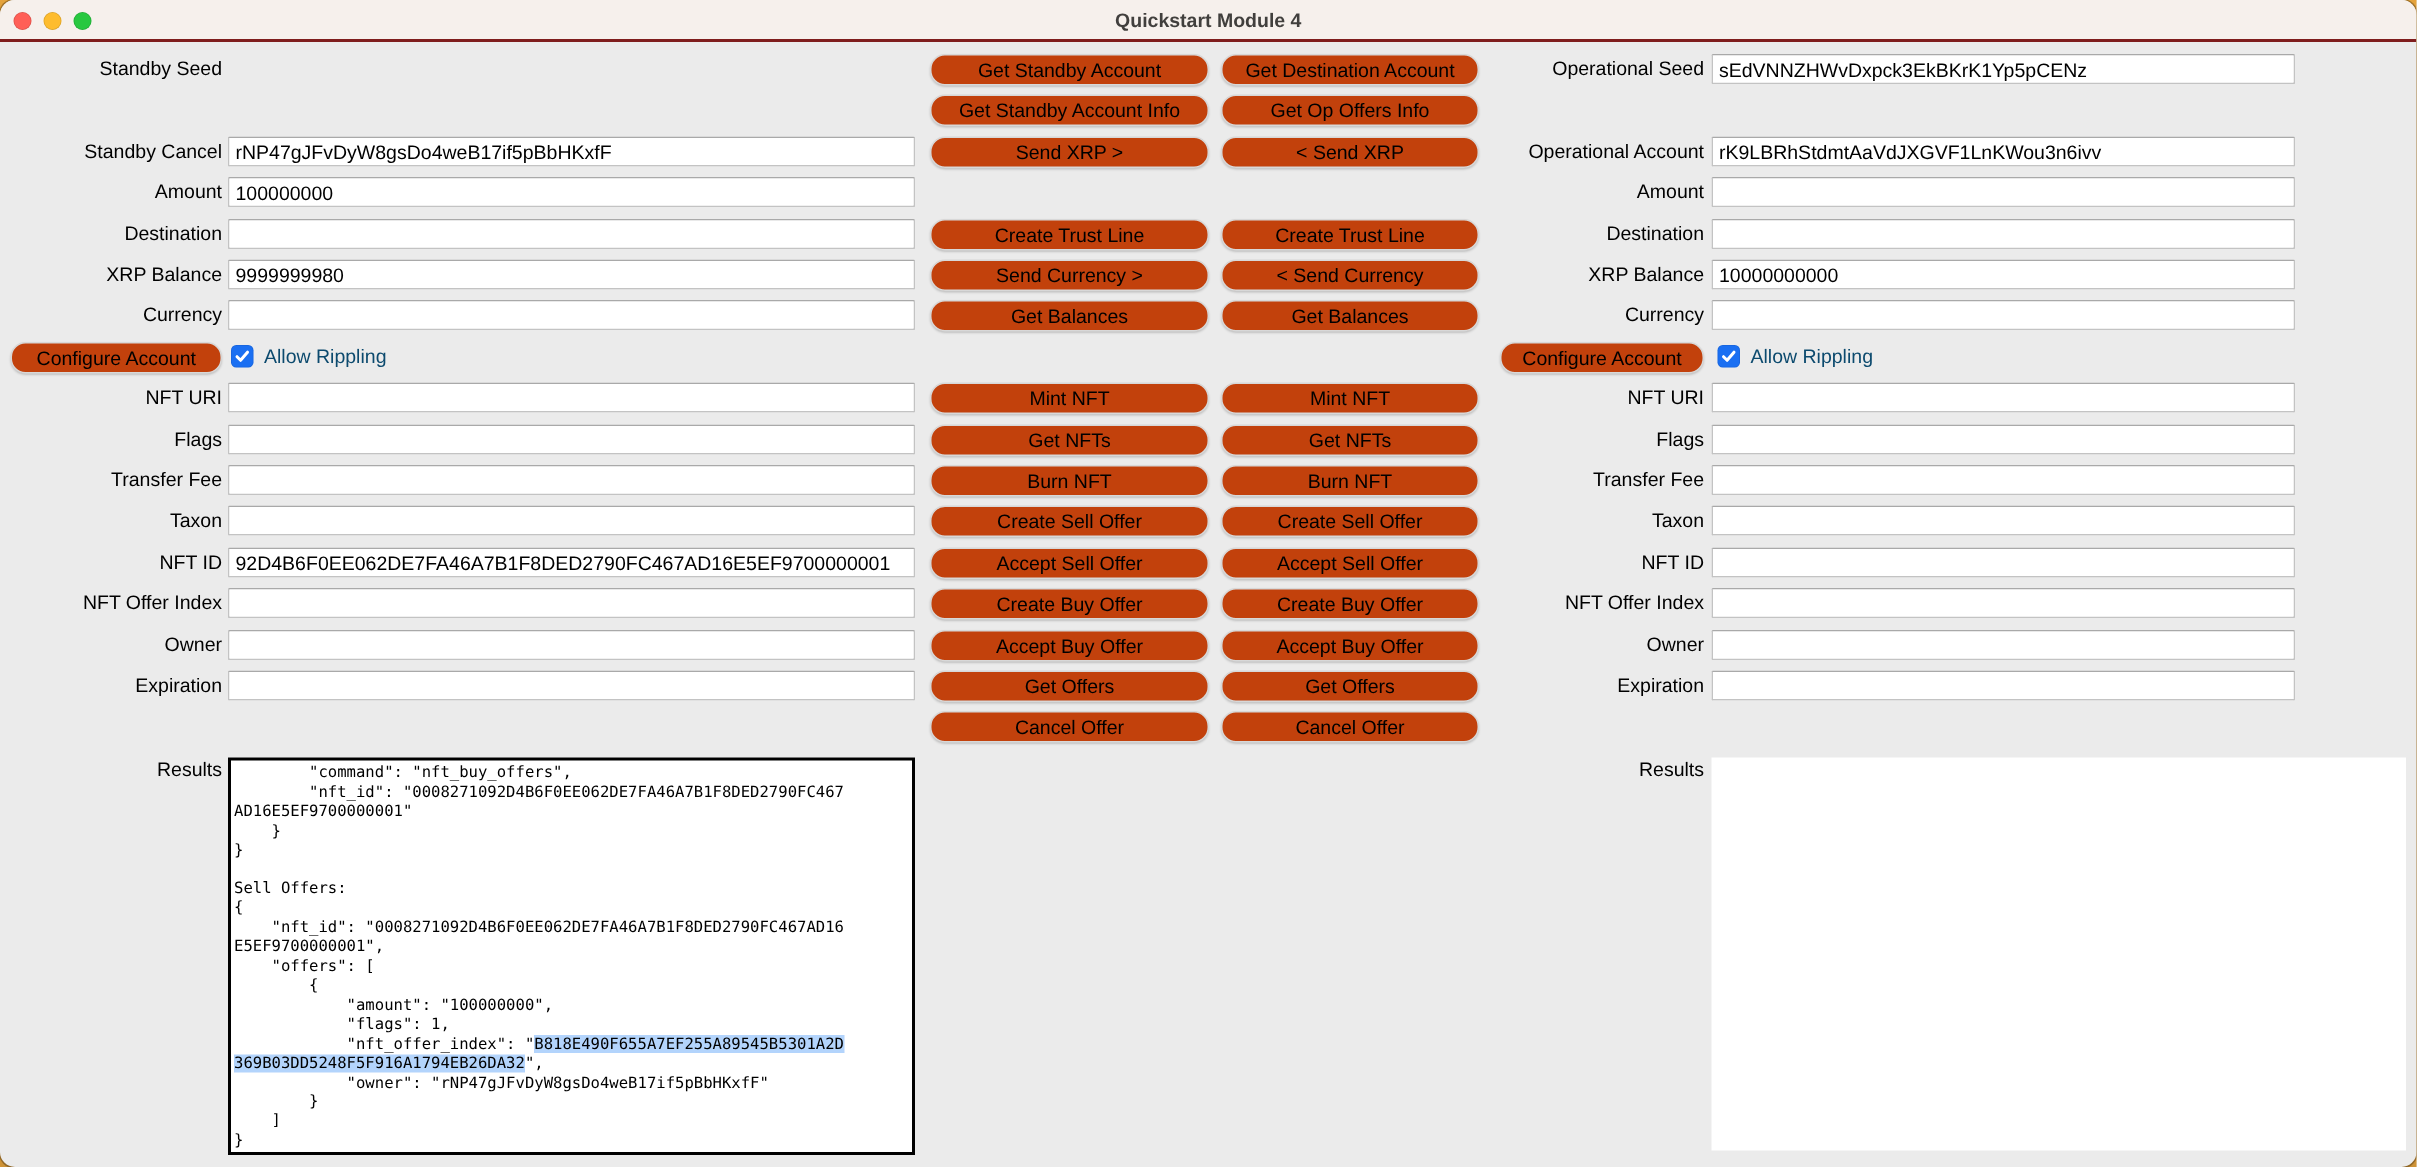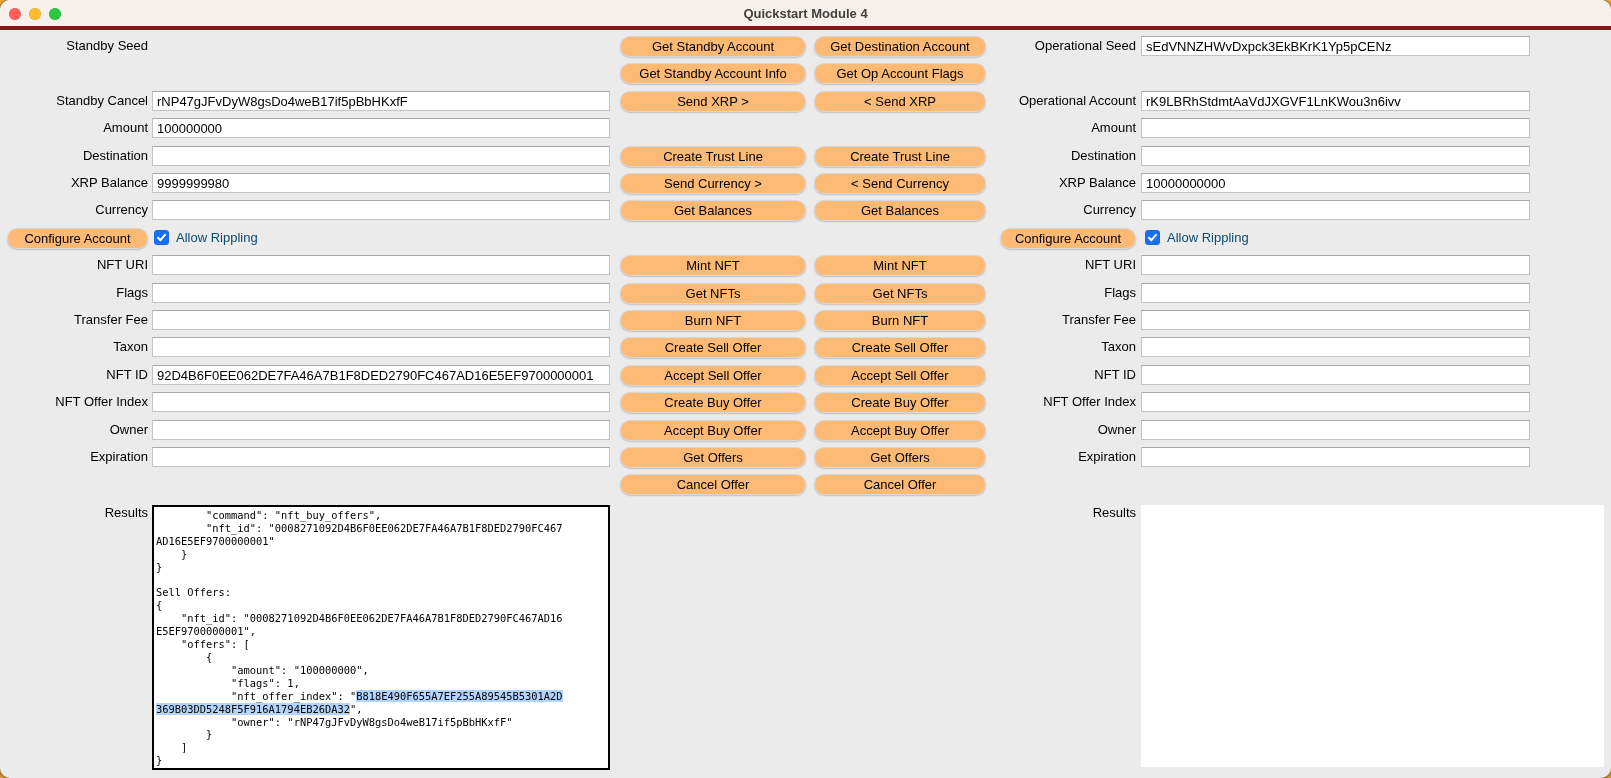--- a/index.html
+++ b/index.html
@@ -13,21 +13,21 @@
     width:1611px;height:778px;
     border-radius:10px;
     overflow:hidden;
     background:#ebebeb;
     box-shadow:0 0 0 1px rgba(0,0,0,.28), 0 12px 30px rgba(0,0,0,.3);
   }
   
   .titlebar{
     position:absolute;top:0;left:0;right:0;height:26px;
     background:#f6f0ec;
-    border-bottom:4px solid #7f1d1d;
+    border-bottom:2px solid #7f1d1d;
   }
   .title{
     position:absolute;left:0;right:0;top:0;height:26px;
     line-height:27px;text-align:center;
     font-size:13px;font-weight:bold;color:#413f3d;
   }
   .traffic{position:absolute;left:9px;top:8px;display:flex;gap:8px;}
   .tl{width:12px;height:12px;border-radius:50%;display:inline-block;box-shadow:inset 0 0 0 0.5px rgba(0,0,0,.15);}
   .tl.red{background:#ff5f57;}
   .tl.yellow{background:#febc2e;}
@@ -42,21 +42,21 @@
   .lab.rside{left:990px;width:146px;}
   .inp{
     height:20px;background:#fff;
     border:1px solid #c3c3c3;border-top-color:#a9a9a9;
     font-family:"Liberation Sans", sans-serif;font-size:13px;color:#000;
     padding:0 4px;border-radius:1px;outline:none;
   }
   .inp.lside{left:152px;width:458px;}
   .inp.rside{left:1141px;width:389px;}
   .btn,.cfgbtn{
-    height:21px;background:#fdba74;
+    height:21px;background:#c2410c;
     border:1px solid #d8d8d8;border-radius:10px;
     box-shadow:0 1px 1.5px rgba(0,0,0,.18);
     font-family:"Liberation Sans", sans-serif;font-size:13px;color:#000;
     text-align:center;line-height:19px;padding:0;cursor:default;white-space:nowrap;
   }
   .btn.cola{left:620px;width:186px;}
   .btn.colb{left:814px;width:172px;}
   .cfgbtn.lside{left:7px;width:141px;}
   .cfgbtn.rside{left:1000px;width:136px;}
   .chk{
@@ -153,21 +153,21 @@
   <button class="btn cola r10">Get NFTs</button>
   <button class="btn cola r11">Burn NFT</button>
   <button class="btn cola r12">Create Sell Offer</button>
   <button class="btn cola r13">Accept Sell Offer</button>
   <button class="btn cola r14">Create Buy Offer</button>
   <button class="btn cola r15">Accept Buy Offer</button>
   <button class="btn cola r16">Get Offers</button>
   <button class="btn cola r17">Cancel Offer</button>
 
   <button class="btn colb r1">Get Destination Account</button>
-  <button class="btn colb r2">Get Op Account Flags</button>
+  <button class="btn colb r2">Get Op Offers Info</button>
   <button class="btn colb r3">&lt; Send XRP</button>
   <button class="btn colb r5">Create Trust Line</button>
   <button class="btn colb r6">&lt; Send Currency</button>
   <button class="btn colb r7">Get Balances</button>
   <button class="btn colb r9">Mint NFT</button>
   <button class="btn colb r10">Get NFTs</button>
   <button class="btn colb r11">Burn NFT</button>
   <button class="btn colb r12">Create Sell Offer</button>
   <button class="btn colb r13">Accept Sell Offer</button>
   <button class="btn colb r14">Create Buy Offer</button>

